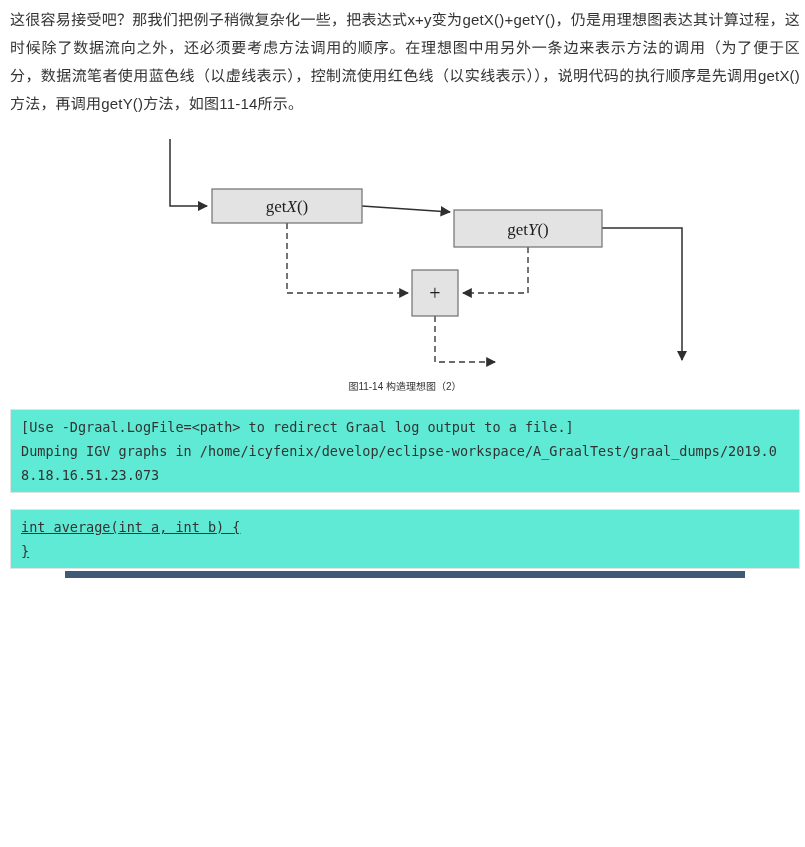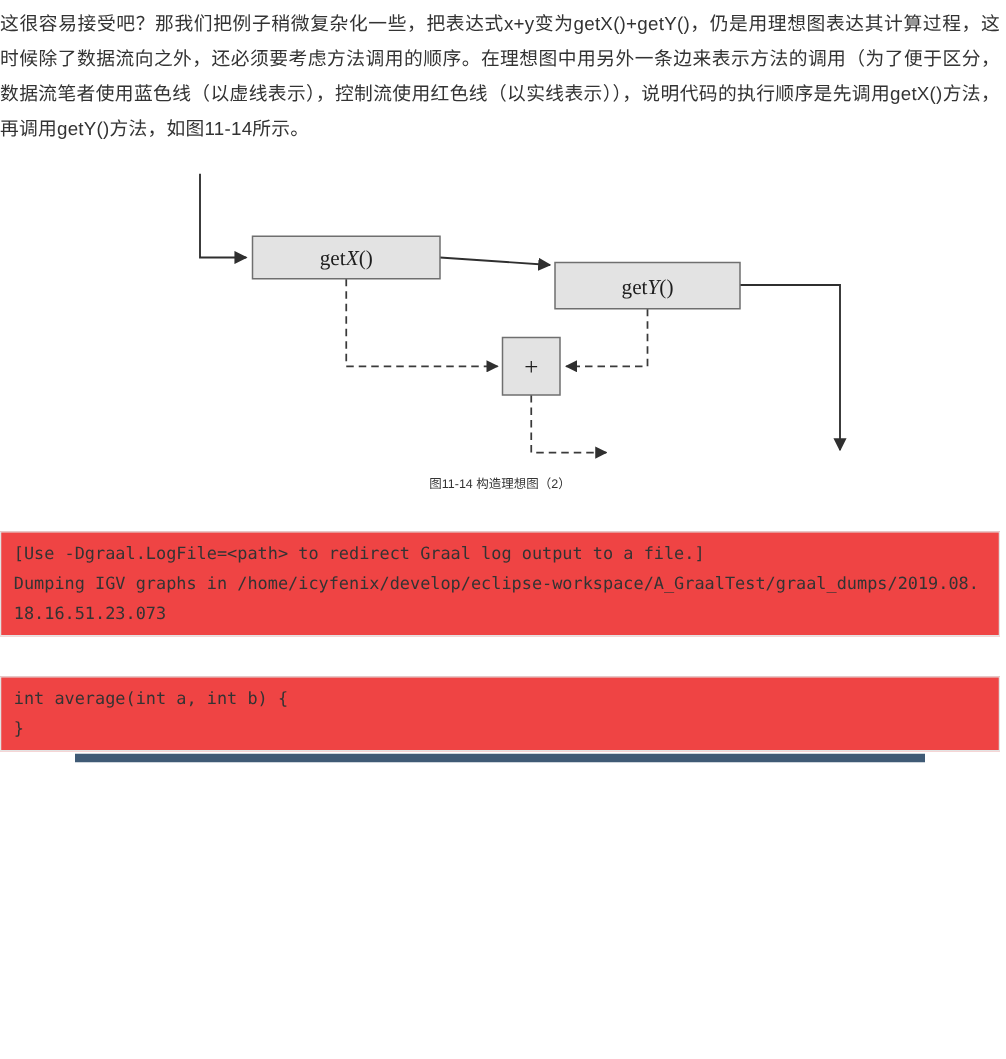--- a/index.html
+++ b/index.html
@@ -1,19 +1,19 @@
 <!DOCTYPE html>
 <html lang="zh-CN"><head>
 <meta charset="utf-8">
 <style>
   html, body { margin: 0; padding: 0; background: #ffffff; }
   .page {
     width: 805px;
     box-sizing: border-box;
-    padding: 6px 5px 0 0;
+    padding: 6px 5px 0 10px;
     font-family: "Liberation Sans", sans-serif;
     font-size: 15px;
     color: #333333;
   }
   p.body-text {
     margin: 0;
     line-height: 28px;
     text-align: justify;
     letter-spacing: 0.2px;
   }
@@ -42,31 +42,31 @@
     font-size: 20px; fill: #1e1e1e; text-anchor: middle;
   }
   figcaption.figure-caption {
     margin-top: 4px;
     text-align: center;
     font-size: 10px;
     color: #333333;
   }
 
   .code-block {
-    margin-top: 32px;
-    background: #ef4444;
+    margin-top: 16px;
+    background: #5eead4;
     border: 1px solid #e3e3e3;
     padding: 5px 10px;
     font-family: "DejaVu Sans Mono", "Liberation Mono", monospace;
     font-size: 13.5px;
     line-height: 24px;
     color: #333333;
   }
   .code-line.wrap { white-space: pre-wrap; word-break: break-all; }
-  .code-line.pre  { white-space: pre; }
+  .code-line.pre  { white-space: pre; text-decoration: underline; }
 
   .note-badge {
     display: inline-block;
     width: 15px; height: 15px; line-height: 15px;
     border-radius: 50%;
     background: #000000;
     color: #ffffff;
     font-size: 10.5px;
     text-align: center;
     vertical-align: -2px;

